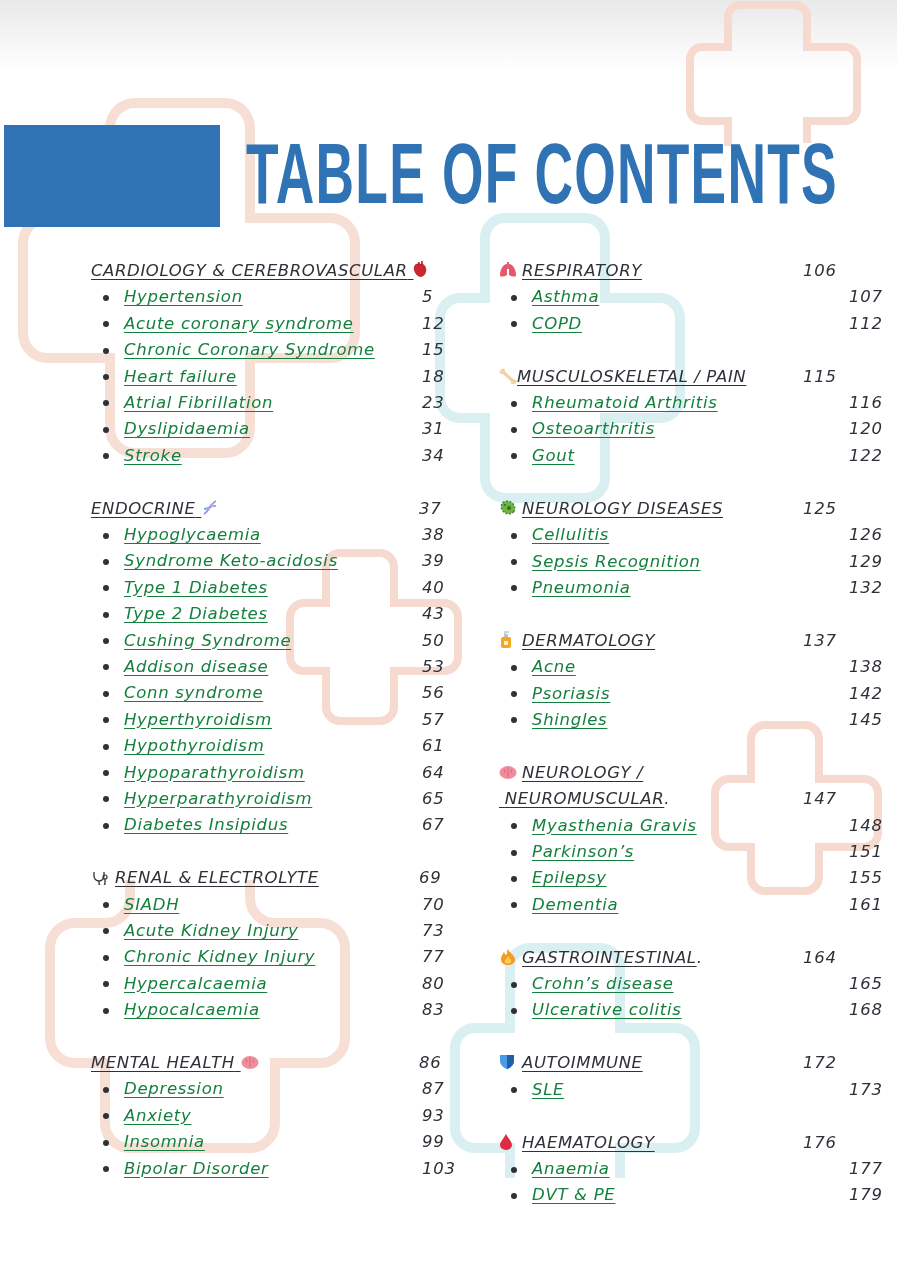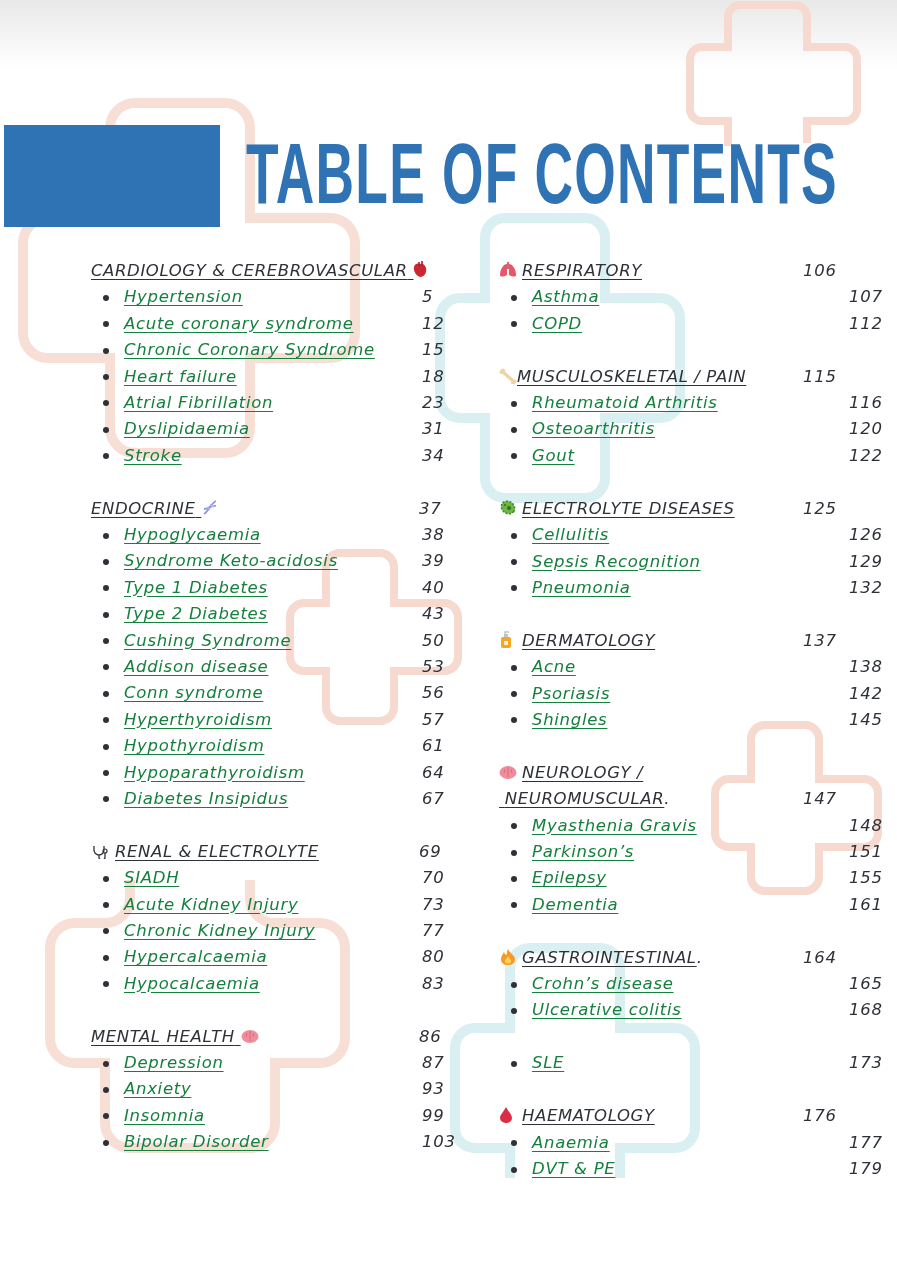--- a/index.html
+++ b/index.html
@@ -135,20 +135,21 @@
     <div class="row item"><span class="bullet"></span><span class="item-text">Hypoglycaemia</span><span class="page-num">38</span></div>
     <div class="row item"><span class="bullet"></span><span class="item-text">Syndrome Keto-acidosis</span><span class="page-num">39</span></div>
     <div class="row item"><span class="bullet"></span><span class="item-text">Type 1 Diabetes</span><span class="page-num">40</span></div>
     <div class="row item"><span class="bullet"></span><span class="item-text">Type 2 Diabetes</span><span class="page-num">43</span></div>
     <div class="row item"><span class="bullet"></span><span class="item-text">Cushing Syndrome</span><span class="page-num">50</span></div>
     <div class="row item"><span class="bullet"></span><span class="item-text">Addison disease</span><span class="page-num">53</span></div>
     <div class="row item"><span class="bullet"></span><span class="item-text">Conn syndrome</span><span class="page-num">56</span></div>
     <div class="row item"><span class="bullet"></span><span class="item-text">Hyperthyroidism</span><span class="page-num">57</span></div>
     <div class="row item"><span class="bullet"></span><span class="item-text">Hypothyroidism</span><span class="page-num">61</span></div>
     <div class="row item"><span class="bullet"></span><span class="item-text">Hypoparathyroidism</span><span class="page-num">64</span></div>
+    <div class="row item"><span class="bullet"></span><span class="item-text">Hyperparathyroidism</span><span class="page-num">65</span></div>
     <div class="row item"><span class="bullet"></span><span class="item-text">Diabetes Insipidus</span><span class="page-num">67</span></div>
   </div>
 
   <div class="section">
     <div class="row">
       <span class="heading-text"><span class="emoji" style="margin-right:4px;width:20px;"><svg width="20" height="17" viewBox="0 0 20 17">
               <path d="M3 4 v4 a5 5 0 0 0 10 0 v-4 M8 13 v2 a3 3 0 0 0 6 0 v-4" stroke="#2e3138" stroke-width="1.3" fill="none"></path>
               <circle cx="14" cy="9" r="2" fill="none" stroke="#2e3138" stroke-width="1.2"></circle>
             </svg></span><span>RENAL &amp; ELECTROLYTE</span></span>
       <span class="page-num">69</span>
@@ -205,21 +206,21 @@
     <div class="row item"><span class="bullet"></span><span class="item-text">Osteoarthritis</span><span class="page-num">120</span></div>
     <div class="row item"><span class="bullet"></span><span class="item-text">Gout</span><span class="page-num">122</span></div>
   </div>
 
   <div class="section">
     <div class="row">
       <span class="emoji"><svg width="18" height="17" viewBox="0 0 18 17">
             <ellipse cx="9" cy="8.5" rx="7" ry="6" transform="rotate(35 9 8.5)" fill="#6fb544" stroke="#3d8a2a" stroke-width="1.5" stroke-dasharray="2 1.5"></ellipse>
             <circle cx="10" cy="9" r="2" fill="#2f6f1f"></circle>
             <circle cx="6" cy="6" r="1" fill="#2f6f1f"></circle>
-          </svg></span><span class="heading-text">ELECTROLYTE DISEASES</span>
+          </svg></span><span class="heading-text">NEUROLOGY DISEASES</span>
       <span class="page-num">125</span>
     </div>
     <div class="row item"><span class="bullet"></span><span class="item-text">Cellulitis</span><span class="page-num">126</span></div>
     <div class="row item"><span class="bullet"></span><span class="item-text">Sepsis Recognition</span><span class="page-num">129</span></div>
     <div class="row item"><span class="bullet"></span><span class="item-text">Pneumonia</span><span class="page-num">132</span></div>
   </div>
 
   <div class="section">
     <div class="row">
       <span class="emoji"><svg width="14" height="17" viewBox="0 0 14 17">
@@ -258,20 +259,27 @@
             <path d="M9 1 C10 5 15 6 16 11 C16 15 13 17 9 17 C5 17 2 15 2 11 C2 8 4 6 5 4 C6 7 7 7 8 6 C8 4 8 2 9 1 Z" fill="#f59a23"></path>
             <path d="M9 8 C10 11 13 12 12 14 C11 16 7 16 6 14 C5 12 8 11 9 8 Z" fill="#ffd15c"></path>
           </svg></span><span class="heading-text">GASTROINTESTINAL</span><span>.</span>
       <span class="page-num">164</span>
     </div>
     <div class="row item"><span class="bullet"></span><span class="item-text">Crohn’s disease</span><span class="page-num">165</span></div>
     <div class="row item"><span class="bullet"></span><span class="item-text">Ulcerative colitis</span><span class="page-num">168</span></div>
   </div>
 
   <div class="section">
+    <div class="row">
+      <span class="emoji"><svg width="16" height="17" viewBox="0 0 16 17">
+            <path d="M1 2 h14 v6 C15 12 11 15 8 16 C5 15 1 12 1 8 Z" fill="#4a9be8"></path>
+            <path d="M8 2 h7 v6 C15 12 11 15 8 16 Z" fill="#1f5fa8"></path>
+          </svg></span><span class="heading-text">AUTOIMMUNE</span>
+      <span class="page-num">172</span>
+    </div>
     <div class="row item"><span class="bullet"></span><span class="item-text">SLE</span><span class="page-num">173</span></div>
   </div>
 
   <div class="section">
     <div class="row">
       <span class="emoji"><svg width="14" height="17" viewBox="0 0 14 17">
             <path d="M7 1 C9 5 13 9 13 12 A6 5 0 0 1 1 12 C1 9 5 5 7 1 Z" fill="#dc2d45"></path>
           </svg></span><span class="heading-text">HAEMATOLOGY</span>
       <span class="page-num">176</span>
     </div>

